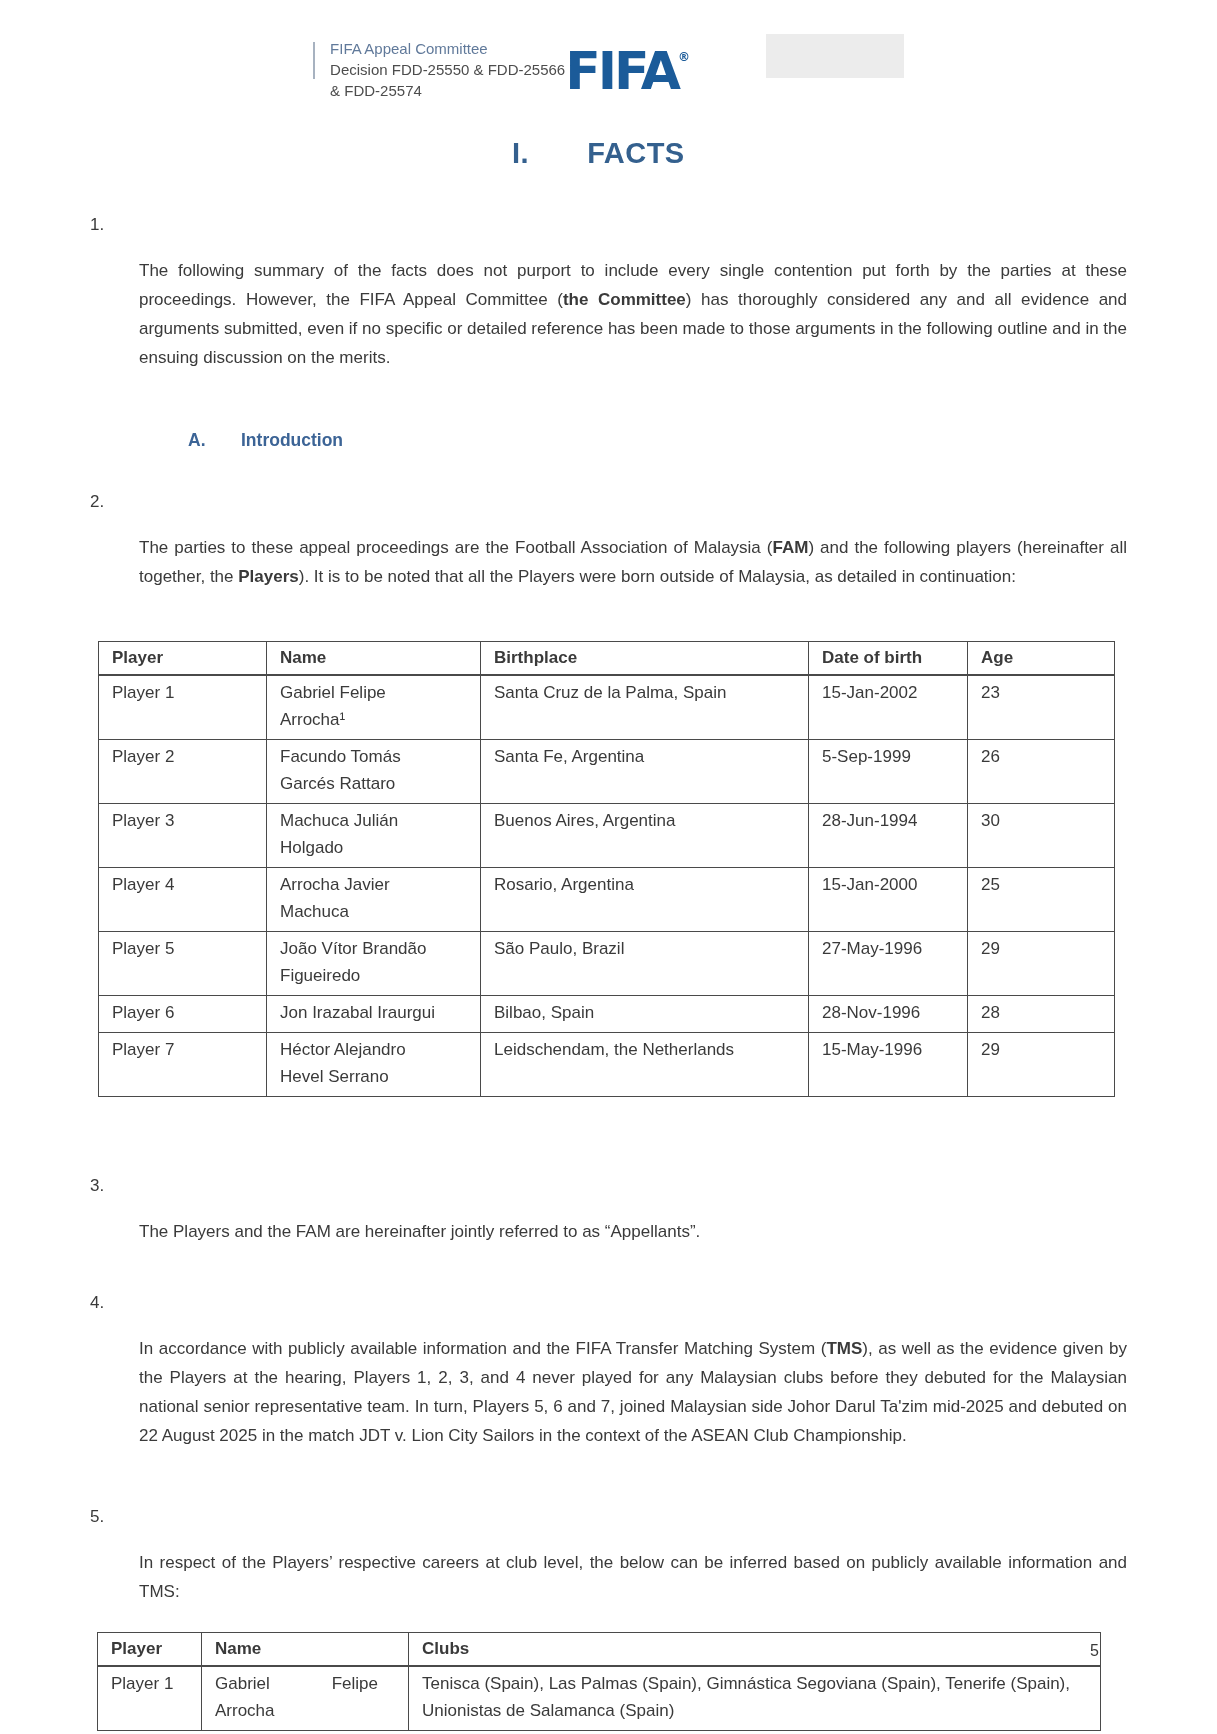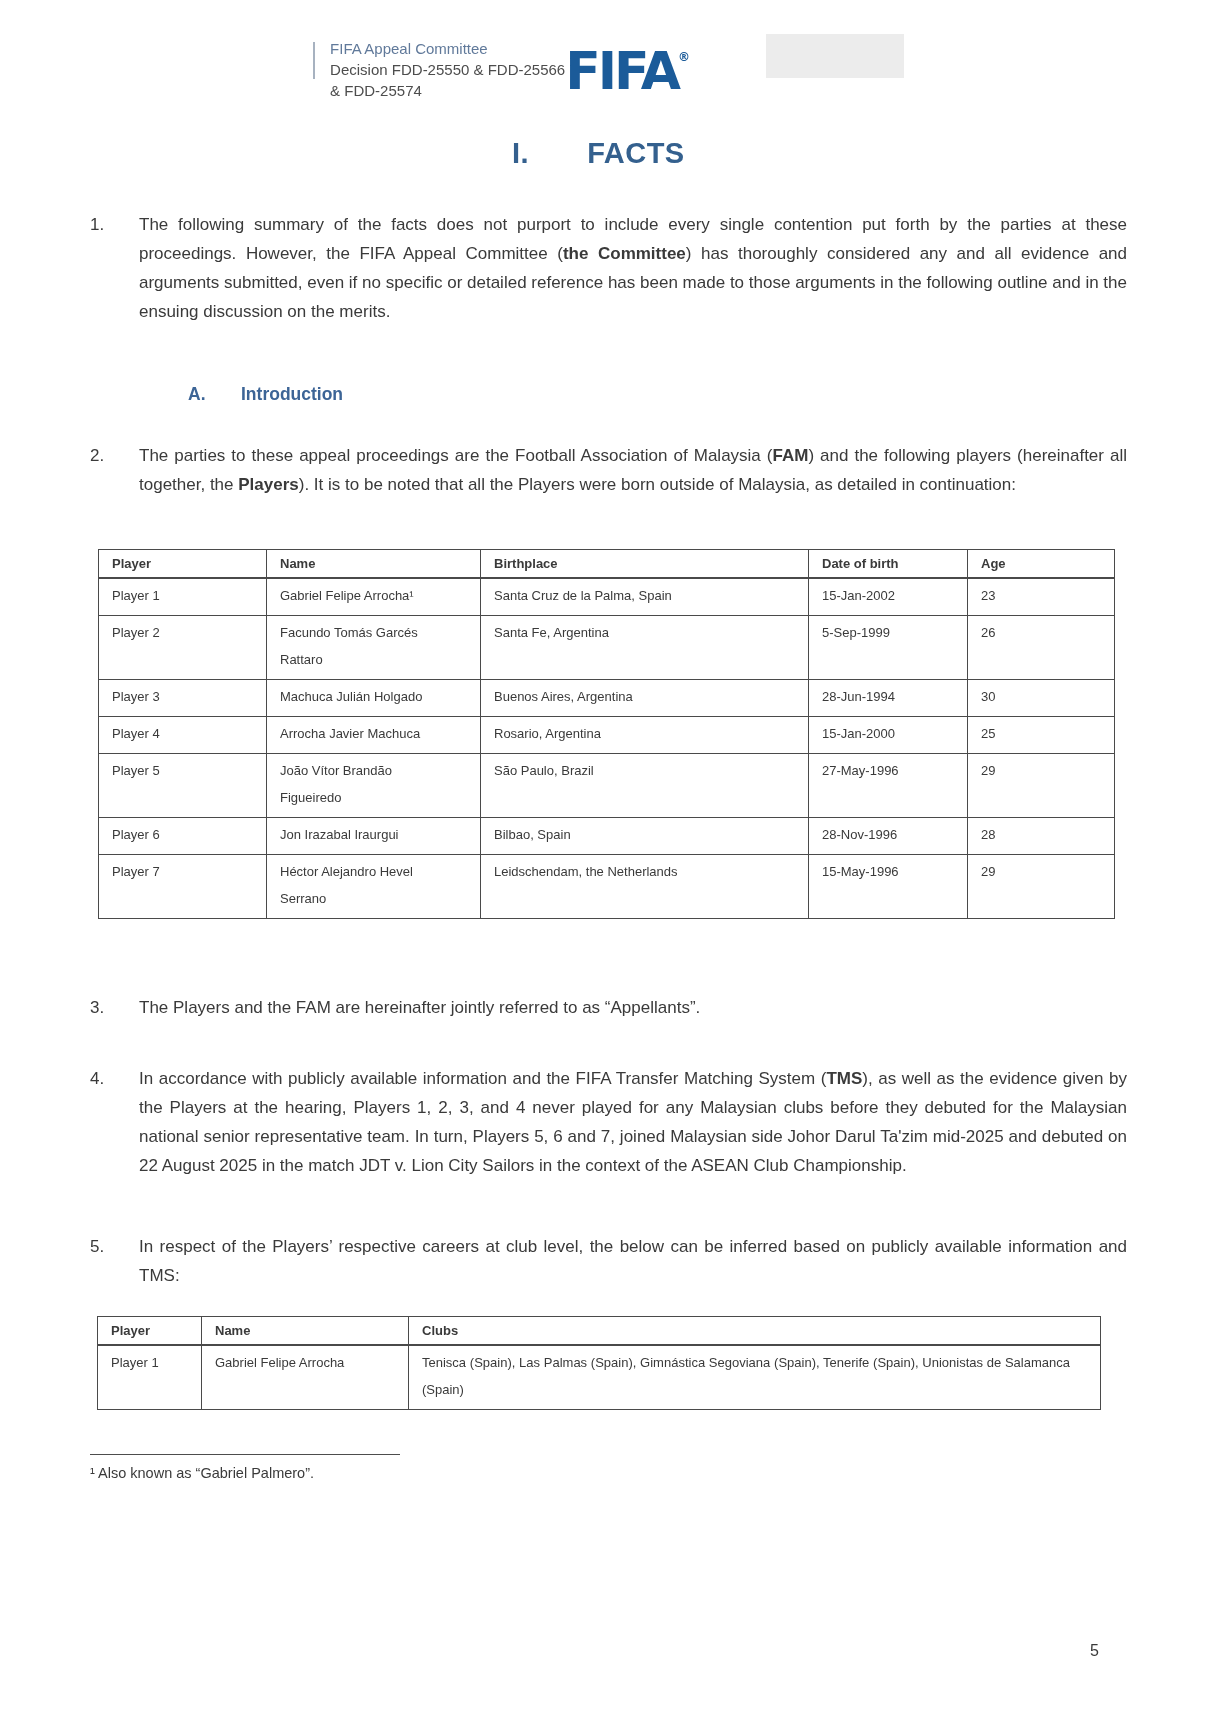--- a/index.html
+++ b/index.html
@@ -34,35 +34,35 @@
   
   .doc-title {
     margin-top:36px; padding-left:422px;
     display:flex; gap:58px;
     font-size:29px; font-weight:bold; color:#34608e; letter-spacing:0.5px;
   }
 
   
   .para { display:flex; font-size:17px; line-height:29px; }
   .para-num { width:49px; flex-shrink:0; }
-  .para-text { width:988px; text-align:justify; }
+  .para-text { width:988px; text-align:justify;margin-top:46px; }
   .p1 { margin-top:40px; }
   .p2 { margin-top:36px; }
   .p3 { margin-top:74px; }
   .p4 { margin-top:42px; }
   .p5 { margin-top:52px; }
 
   .section-heading {
     margin-top:58px; margin-left:98px;
     display:flex; font-size:17.5px; font-weight:bold; color:#3c6496;
   }
   .section-letter { width:53px; }
 
   
-  table { border-collapse:collapse; font-size:13px; color:#3a3a3a; table-layout:fixed; }
+  table { border-collapse:collapse; font-size:17px; color:#3a3a3a; table-layout:fixed; }
   th, td { border:1px solid #4a4a4a; text-align:left; vertical-align:top; }
   th { font-weight:bold; padding:6px 13px; border-bottom-width:2px; }
   td { padding:3px 13px 6px 13px; line-height:27px; }
 
   .t1-wrap { margin-top:50px; margin-left:8px; }
   .t1 { width:1016px; }
   .t1 td:nth-child(2) { padding-right:44px; }
 
   .t2-wrap { margin-top:26px; margin-left:7px; }
   .t2 { width:1003px; }

